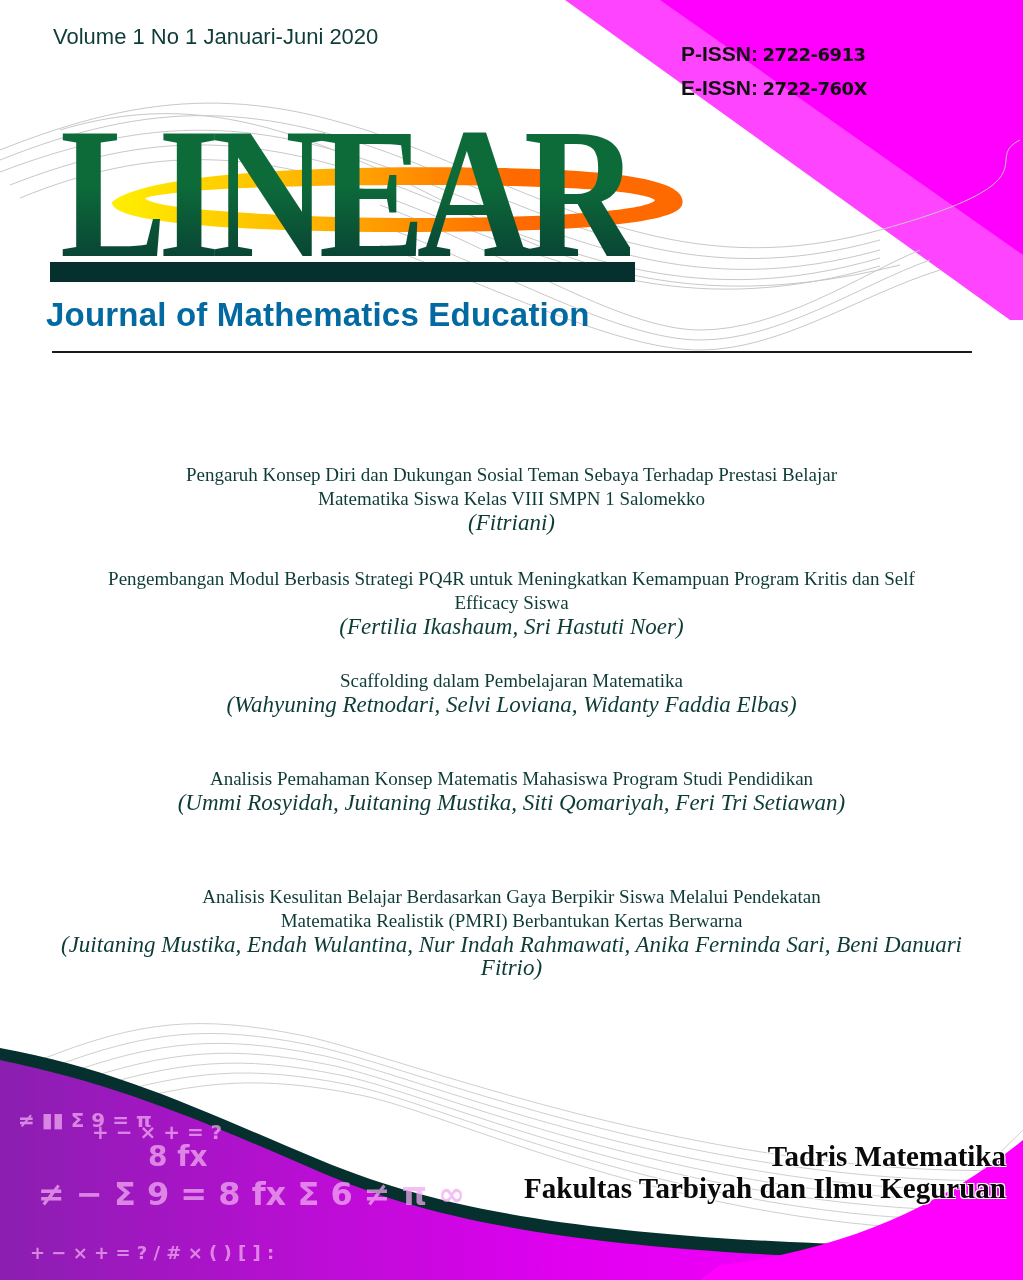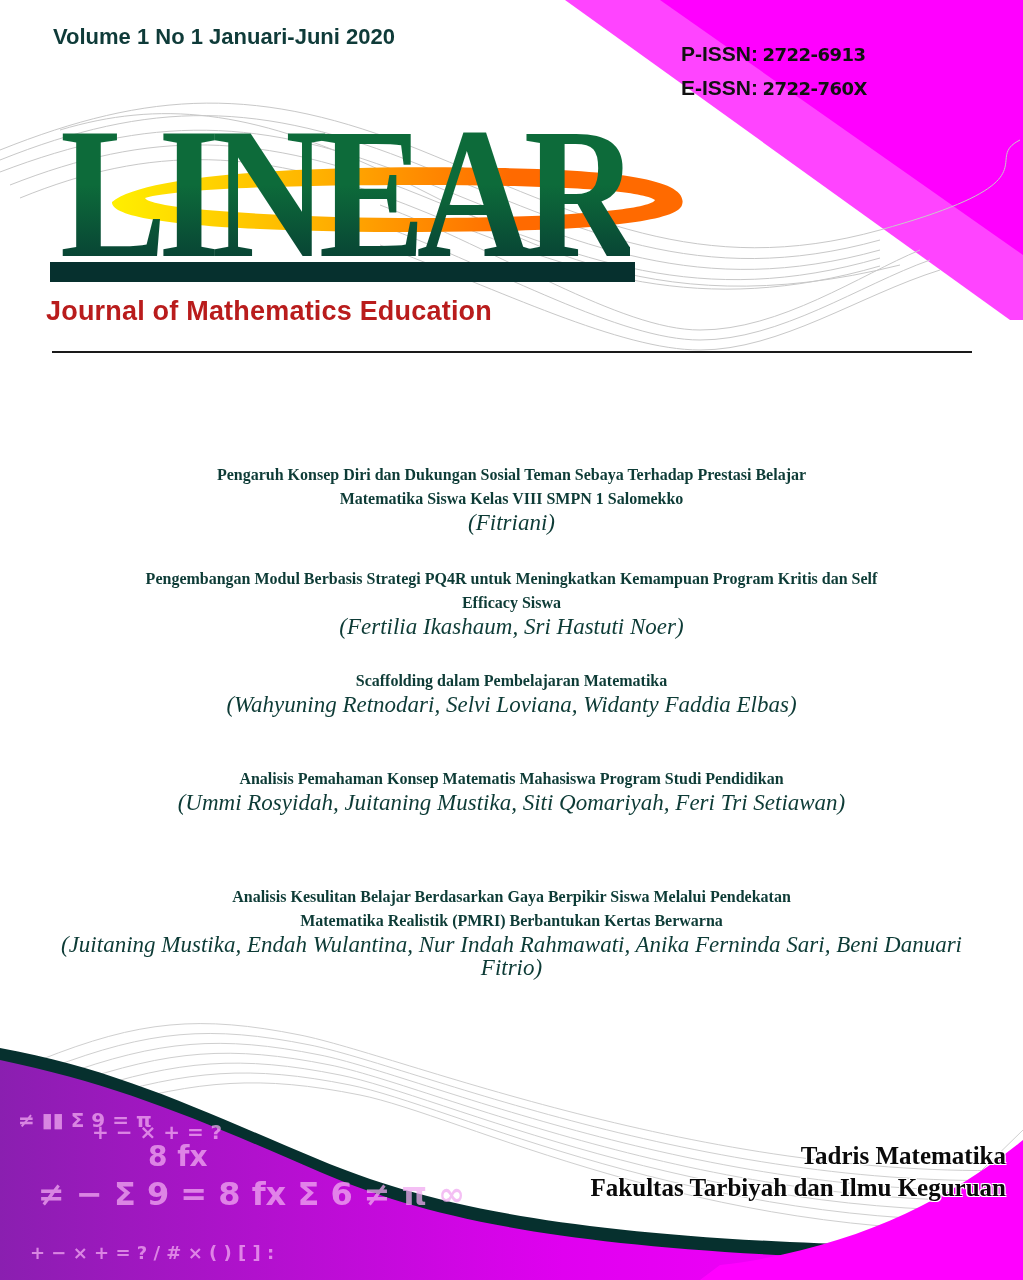--- a/index.html
+++ b/index.html
@@ -5,21 +5,21 @@
   * { margin: 0; padding: 0; box-sizing: border-box; }
   html, body { width: 1023px; height: 1280px; overflow: hidden; background: #ffffff; }
   body { position: relative; font-family: "Liberation Serif", serif; }
 
   .page { position: absolute; left: 0; top: 0; width: 1023px; height: 1280px; background: #fff; overflow: hidden; }
 
   .bg-svg { position: absolute; left: 0; top: 0; width: 1023px; height: 1280px; }
 
   .volume {
     position: absolute; left: 53px; top: 24px;
-    font-family: "Liberation Sans", sans-serif; font-weight: bold;
+    font-family: "Liberation Sans", sans-serif; font-weight: normal;
     font-size: 22px; color: #0f3b39; letter-spacing: 0px;
   }
 
   .issn {
     position: absolute; left: 681px;
     font-family: "Liberation Sans", sans-serif; font-weight: bold; color: #111; margin-top: 24px;
   }
   .issn .lbl { font-size: 21px; }
   .issn .num { font-size: 18px; font-family: "DejaVu Sans", sans-serif; font-weight: bold; letter-spacing: -0.5px; }
   .issn-p { top: 18px; }
@@ -31,33 +31,33 @@
     font-family: "Liberation Serif", serif; font-weight: bold;
     font-size: 186px; line-height: 170px; letter-spacing: -10px;
     transform: scaleX(0.86); transform-origin: left top;
     background: linear-gradient(#0d6b3a 0%, #0d6b3a 45%, #073a33 100%);
     -webkit-background-clip: text; background-clip: text; color: transparent;
   }
 
   .subtitle {
     position: absolute; left: 46px; top: 296px;
     font-family: "Liberation Sans", sans-serif; font-weight: bold;
-    font-size: 27px; color: #b91c1c; letter-spacing: 0.2px;
+    font-size: 33px; color: #0369a1; letter-spacing: 0.2px;
   }
   .rule { position: absolute; left: 52px; top: 351px; width: 920px; height: 2px; background: #1a1a1a; }
 
   .articles { position: absolute; left: 30px; width: 963px; top: 463px; text-align: center; color: #0d3b36; }
   .article { position: absolute; left: 0; width: 963px; text-align: center; }
-  .article .title { font-family: "Liberation Serif", serif; font-weight: bold; font-size: 16px; line-height: 24px; }
+  .article .title { font-family: "Liberation Serif", serif; font-weight: normal; font-size: 19px; line-height: 24px; }
   .article .authors { font-family: "Liberation Serif", serif; font-style: italic; font-size: 23px; line-height: 23px; }
 
   .affil {
     position: absolute; right: 17px; text-align: right;
     font-family: "Liberation Serif", serif; font-weight: bold; color: #0a0a0a;
-    font-size: 25px; line-height: 30px;
+    font-size: 29px; line-height: 30px;
     text-shadow: 1px 1px 0 #fff, -1px -1px 0 #fff, 1px -1px 0 #fff, -1px 1px 0 #fff;
   }
   .affil-1 { top: 1141px; }
   .affil-2 { top: 1173px; font-family: Liberation Serif, serif; }
   .affil-3 { top: 1205px; }
 
   .math-sym { position: absolute; font-family: "DejaVu Sans", sans-serif; color: rgba(240,170,240,0.75); font-weight: bold; }
 </style>
 </head>
 <body>

